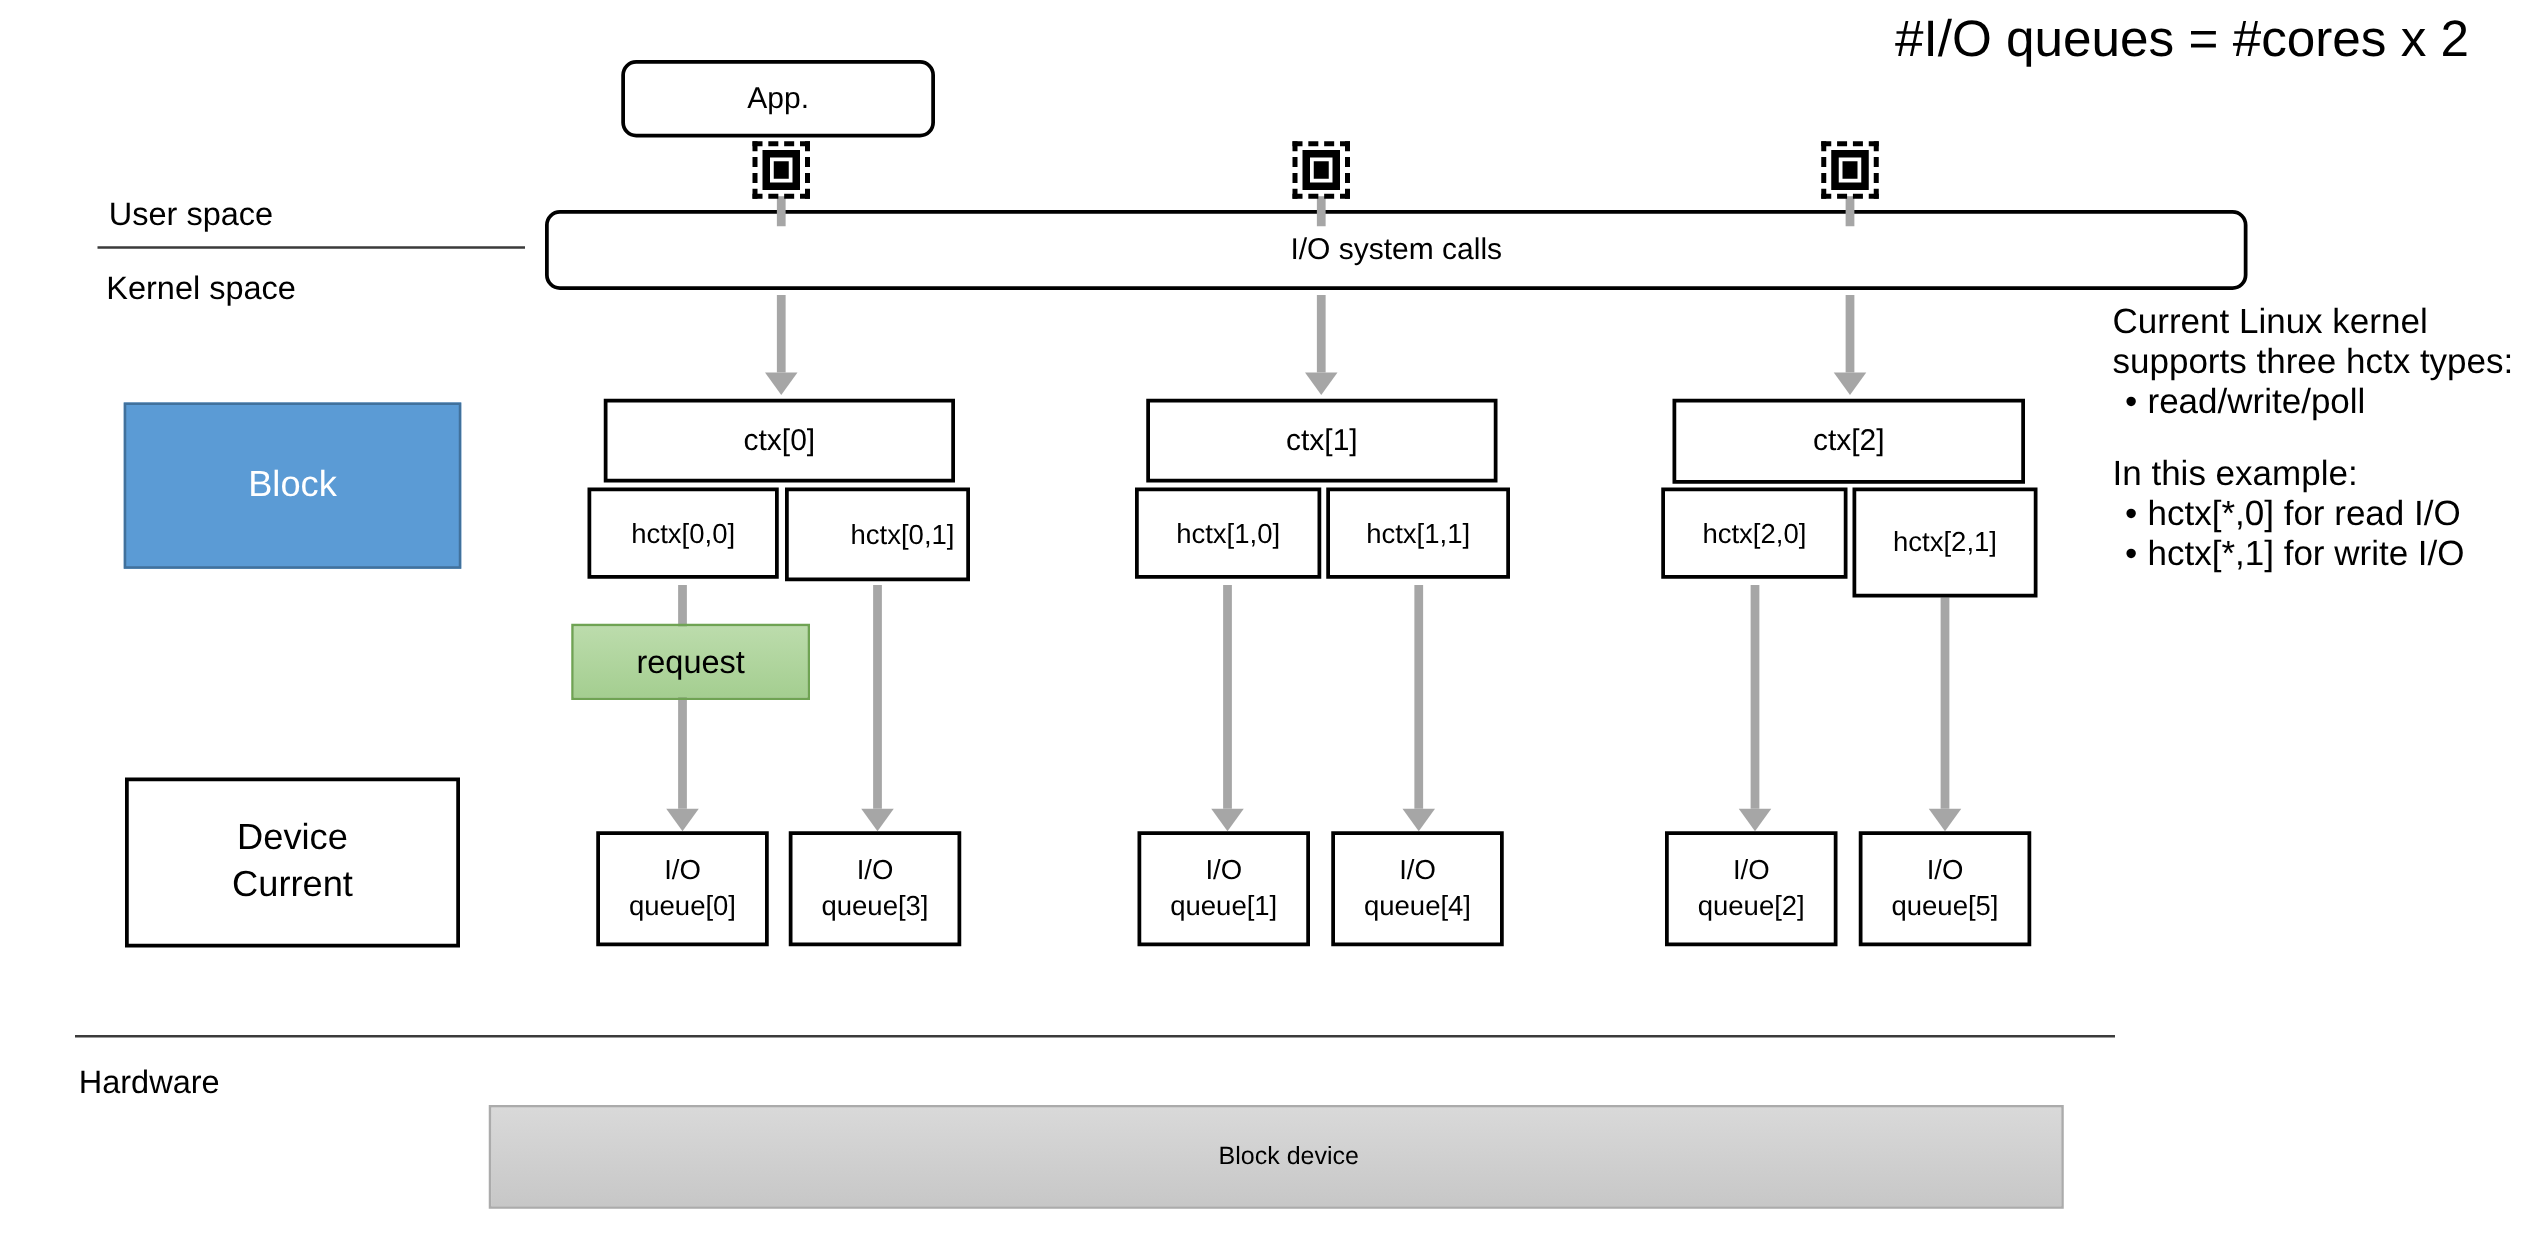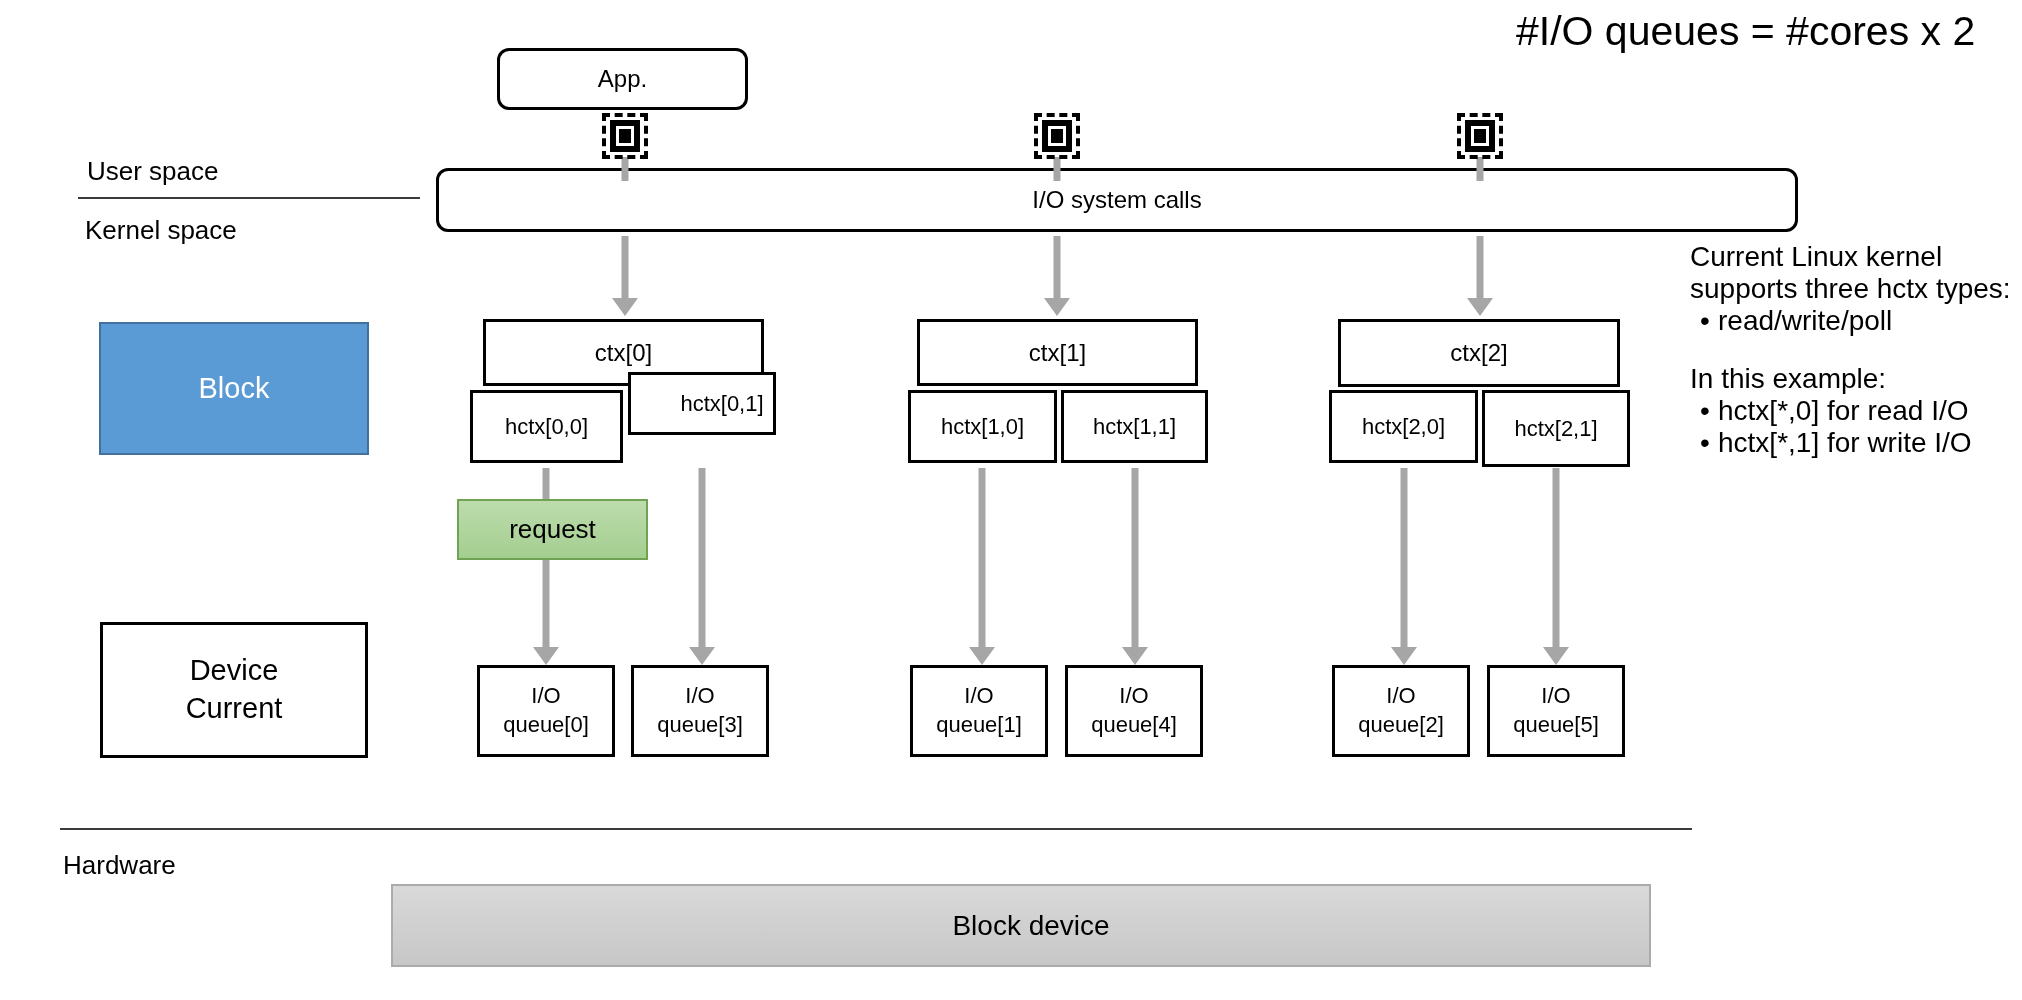--- a/index.html
+++ b/index.html
@@ -29,21 +29,21 @@
   .block-box{
     background:#5B9BD5; border:2px solid #41719C; color:#fff;
     font-size:29px;
   }
   .request-box{
     background:linear-gradient(180deg,#BCDCAC 0%,#A4CE90 100%);
     border:2px solid #6FA353; color:#000; font-size:26px; z-index:6;margin-top:16px;
   }
   .blockdev-box{
     background:linear-gradient(180deg,#D9D9D9 0%,#C7C7C7 100%);
-    border:2px solid #ABABAB; font-size:28px;padding-left:20px;
+    border:2px solid #ABABAB; font-size:20px;padding-left:20px;
   }
 
   
   .qline{display:block; line-height:1.3;}
 
   
   .arrow{position:absolute; z-index:2;}
   .arrow .shaft{position:absolute; left:50%; transform:translateX(-50%);
     width:7px; background:#A6A6A6; top:0;}
   .arrow .head{position:absolute; left:50%; transform:translateX(-50%);
@@ -160,21 +160,21 @@
       <span class="qline">Current</span>
     </span>
   </div>
 
   <div class="obox box-label" style="left:483px; top:319px; width:281px; height:67px; z-index:3;">
     <span>ctx[0]</span>
   </div>
   <div class="obox small-label" style="left:470px; top:390px; width:153px; height:73px; z-index:3;">
     <span>hctx[0,0]</span>
   </div>
-  <div class="obox small-label" style="left:628px; top:372px; width:148px; height:63px; z-index:3;padding-left:40px;">
+  <div class="obox small-label" style="left:628px; top:390px; width:148px; height:75px; z-index:3;padding-left:40px;">
     <span>hctx[0,1]</span>
   </div>
   <div class="obox request-box" style="left:457px; top:483px; width:191px; height:61px;">
     <span>request</span>
   </div>
   <div class="obox small-label" style="left:477px; top:665px; width:138px; height:92px; z-index:3;">
     <span>
       <span class="qline">I/O</span>
       <span class="qline">queue[0]</span>
     </span>
@@ -207,21 +207,21 @@
       <span class="qline">queue[4]</span>
     </span>
   </div>
 
   <div class="obox box-label" style="left:1338px; top:319px; width:282px; height:68px; z-index:3;">
     <span>ctx[2]</span>
   </div>
   <div class="obox small-label" style="left:1329px; top:390px; width:149px; height:73px; z-index:3;">
     <span>hctx[2,0]</span>
   </div>
-  <div class="obox small-label" style="left:1482px; top:390px; width:148px; height:77px; z-index:3;">
+  <div class="obox small-label" style="left:1482px; top:390px; width:148px; height:88px; z-index:3;">
     <span>hctx[2,1]</span>
   </div>
   <div class="obox small-label" style="left:1332px; top:665px; width:138px; height:92px; z-index:3;">
     <span>
       <span class="qline">I/O</span>
       <span class="qline">queue[2]</span>
     </span>
   </div>
   <div class="obox small-label" style="left:1487px; top:665px; width:138px; height:92px; z-index:3;">
     <span>

